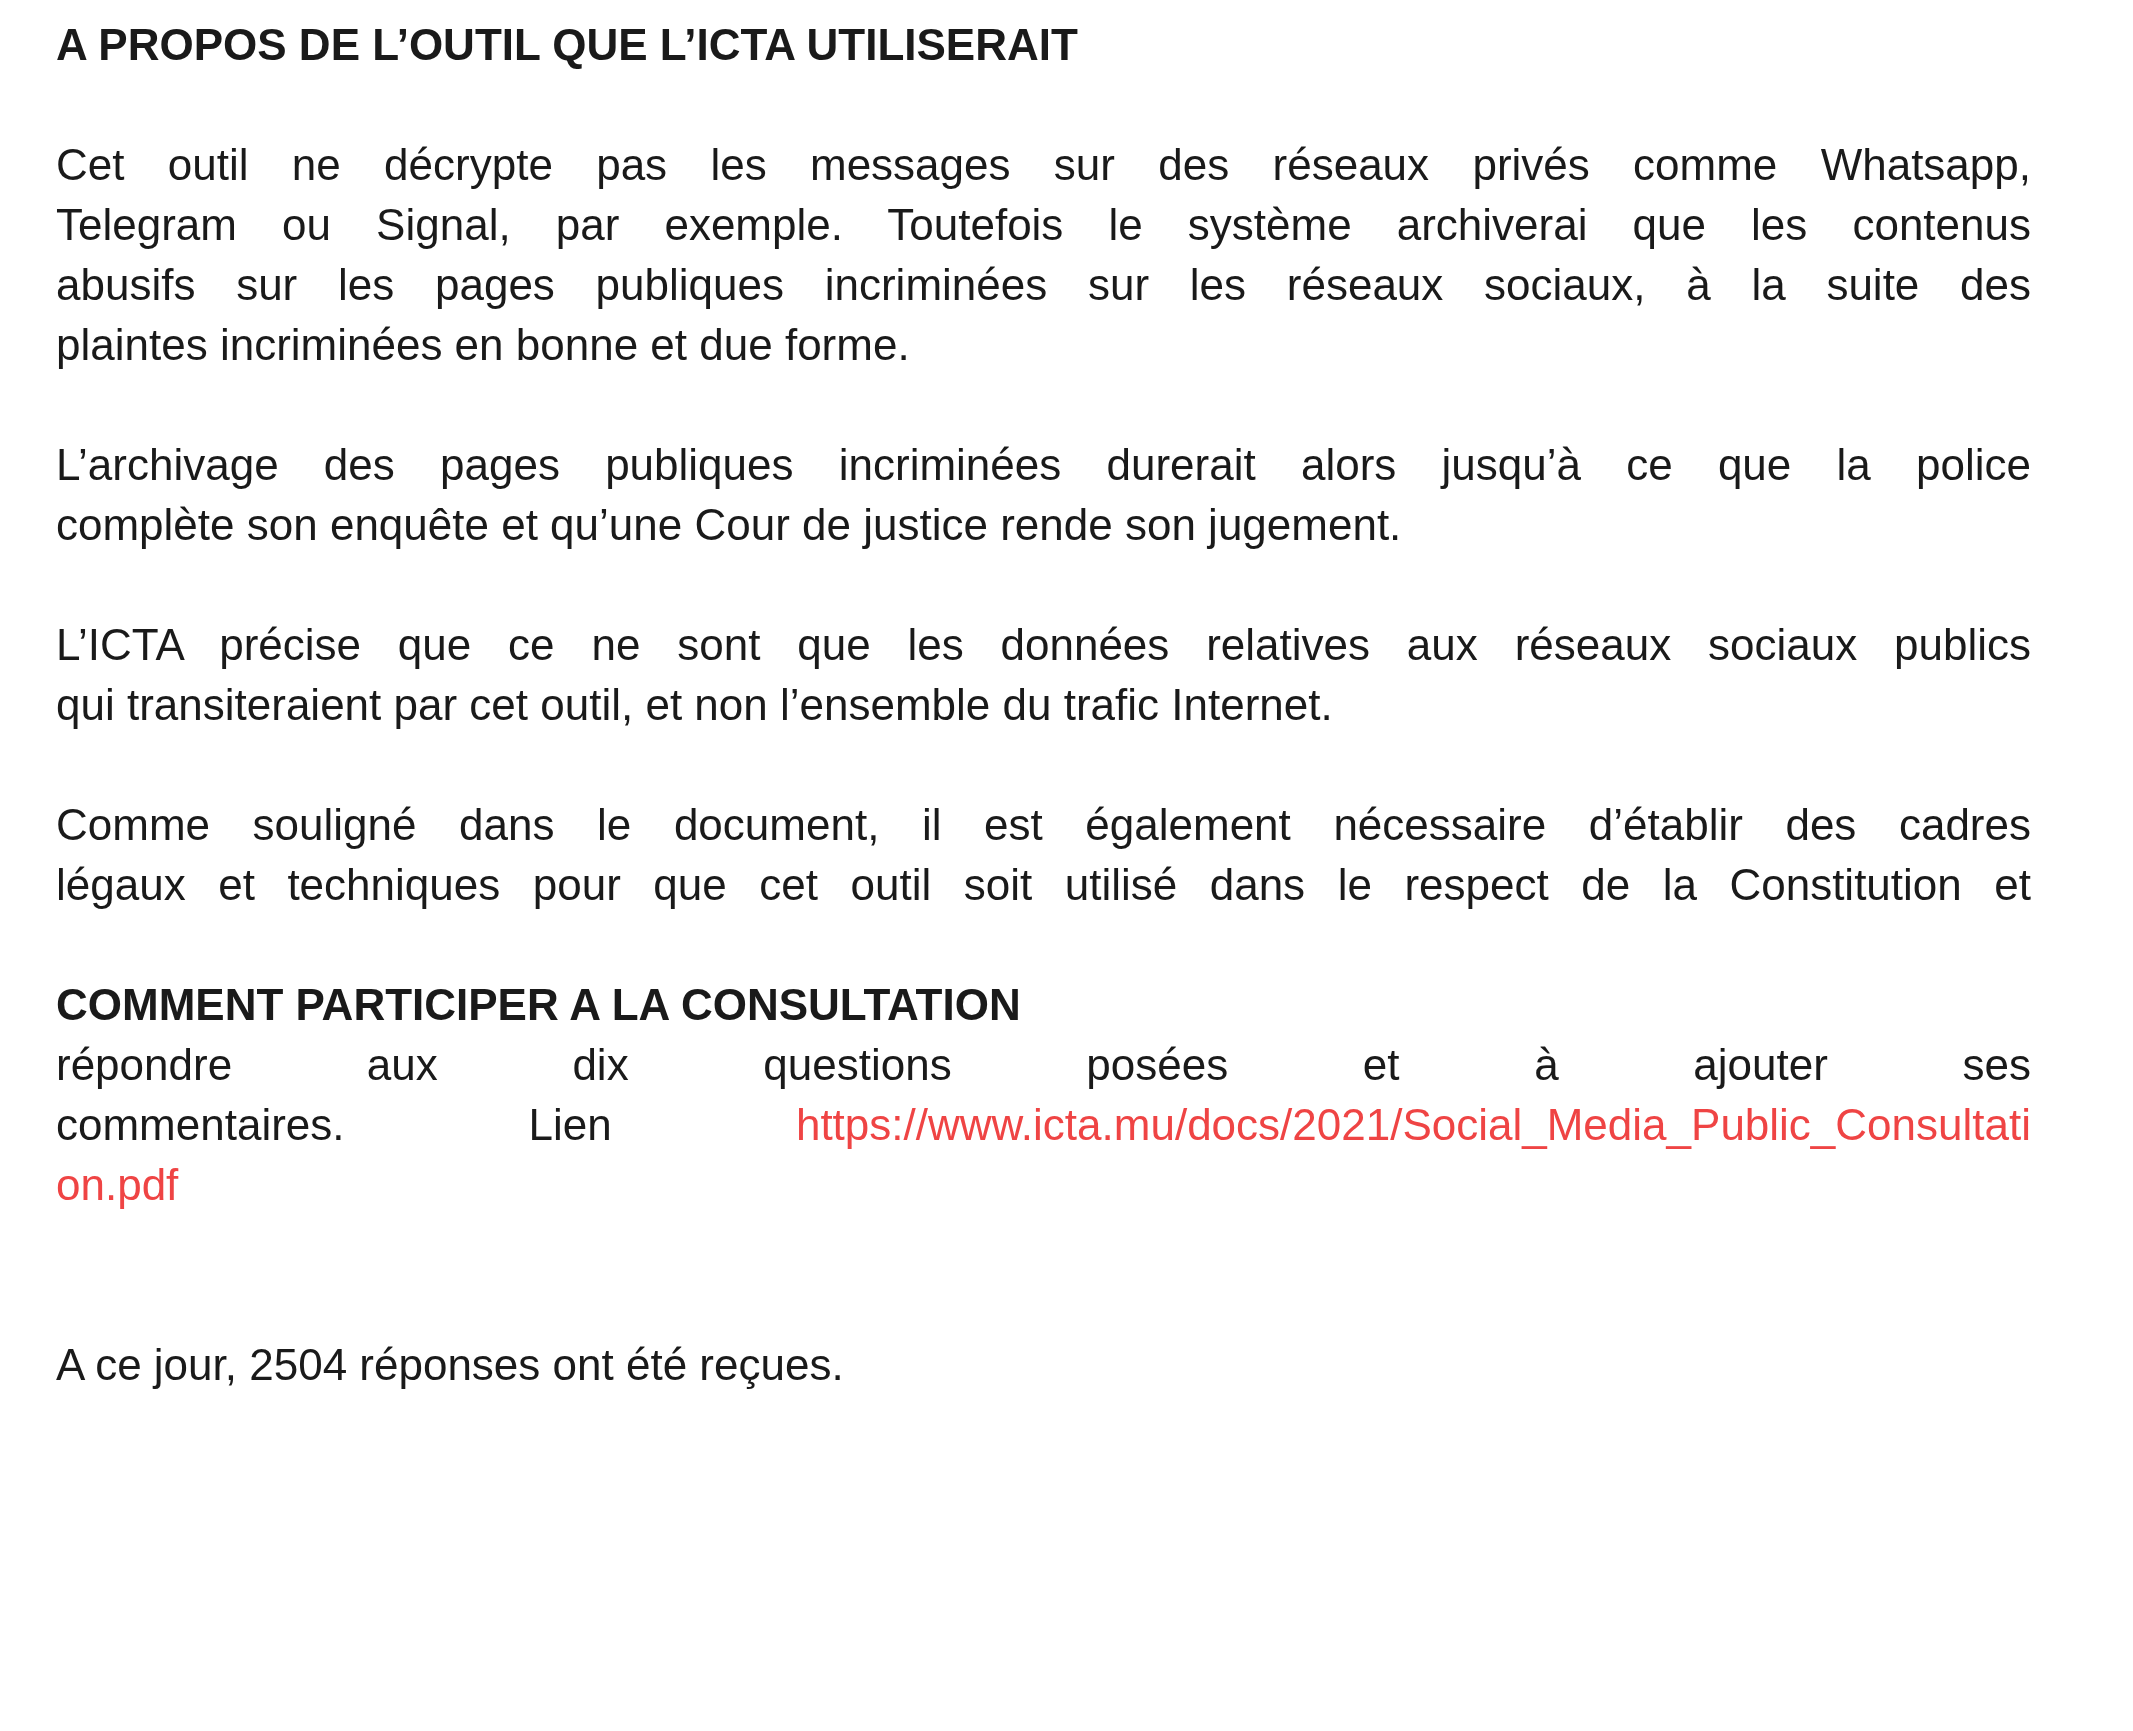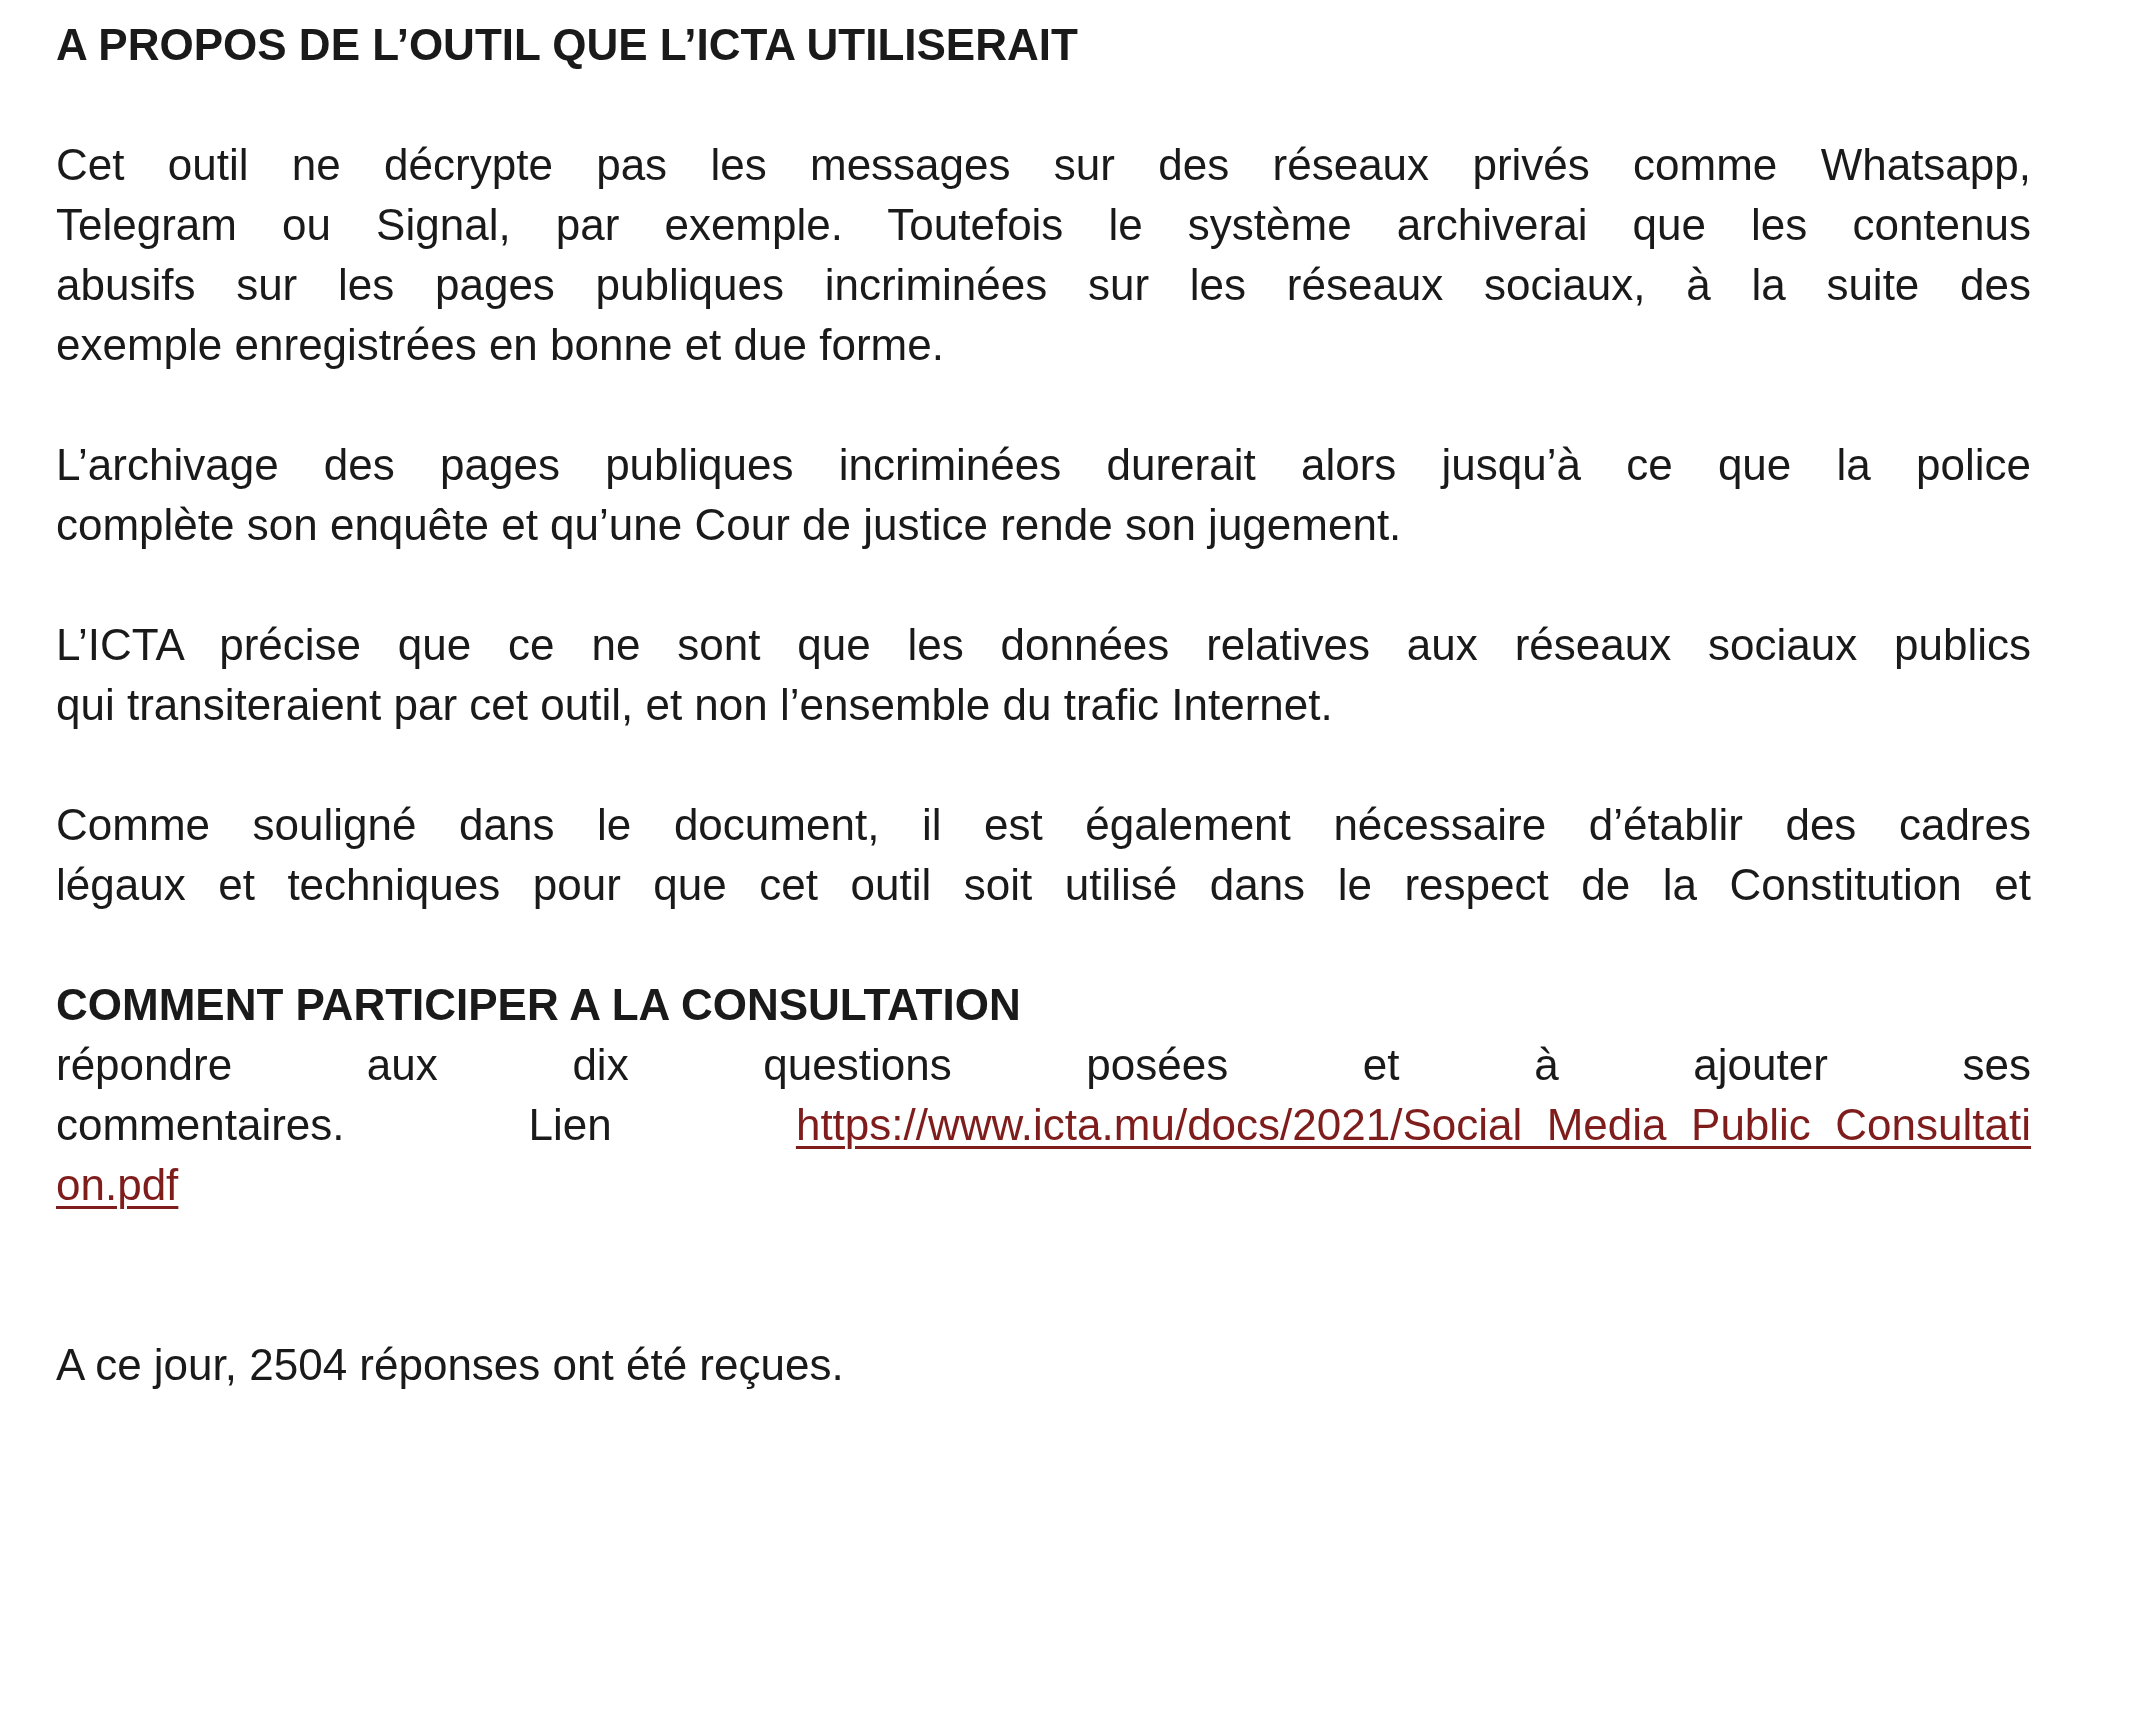--- a/index.html
+++ b/index.html
@@ -36,22 +36,21 @@
     text-align-last: left;
   }
   .heading {
     font-weight: bold;
     text-align-last: left;
   }
   .blank {
     height: 60px;
   }
   .link {
-    color: #7f1d1d;
-    text-decoration: underline;
+    color: #ef4444;
     text-decoration-thickness: 3.4px;
     text-underline-offset: 6px;
     cursor: pointer;
   }
   .inline-prefix {
     word-spacing: normal;
   }
 </style>
 </head>
 <body>
@@ -60,21 +59,21 @@
 
   <div class="line heading">A PROPOS DE L’OUTIL QUE L’ICTA UTILISERAIT</div>
 
 
   <div class="blank"></div>
 
   <div>
     <div class="line">Cet outil ne décrypte pas les messages sur des réseaux privés comme Whatsapp,</div>
     <div class="line">Telegram ou Signal, par exemple. Toutefois le système archiverai que les contenus</div>
     <div class="line">abusifs sur les pages publiques incriminées sur les réseaux sociaux, à la suite des</div>
-    <div class="line last">exemple enregistrées en bonne et due forme.</div>
+    <div class="line last">plaintes incriminées en bonne et due forme.</div>
   </div>
 
   <div class="blank"></div>
 
   <div>
     <div class="line">L’archivage des pages publiques incriminées durerait alors jusqu’à ce que la police</div>
     <div class="line last">complète son enquête et qu’une Cour de justice rende son jugement.</div>
   </div>
 
   <div class="blank"></div>

